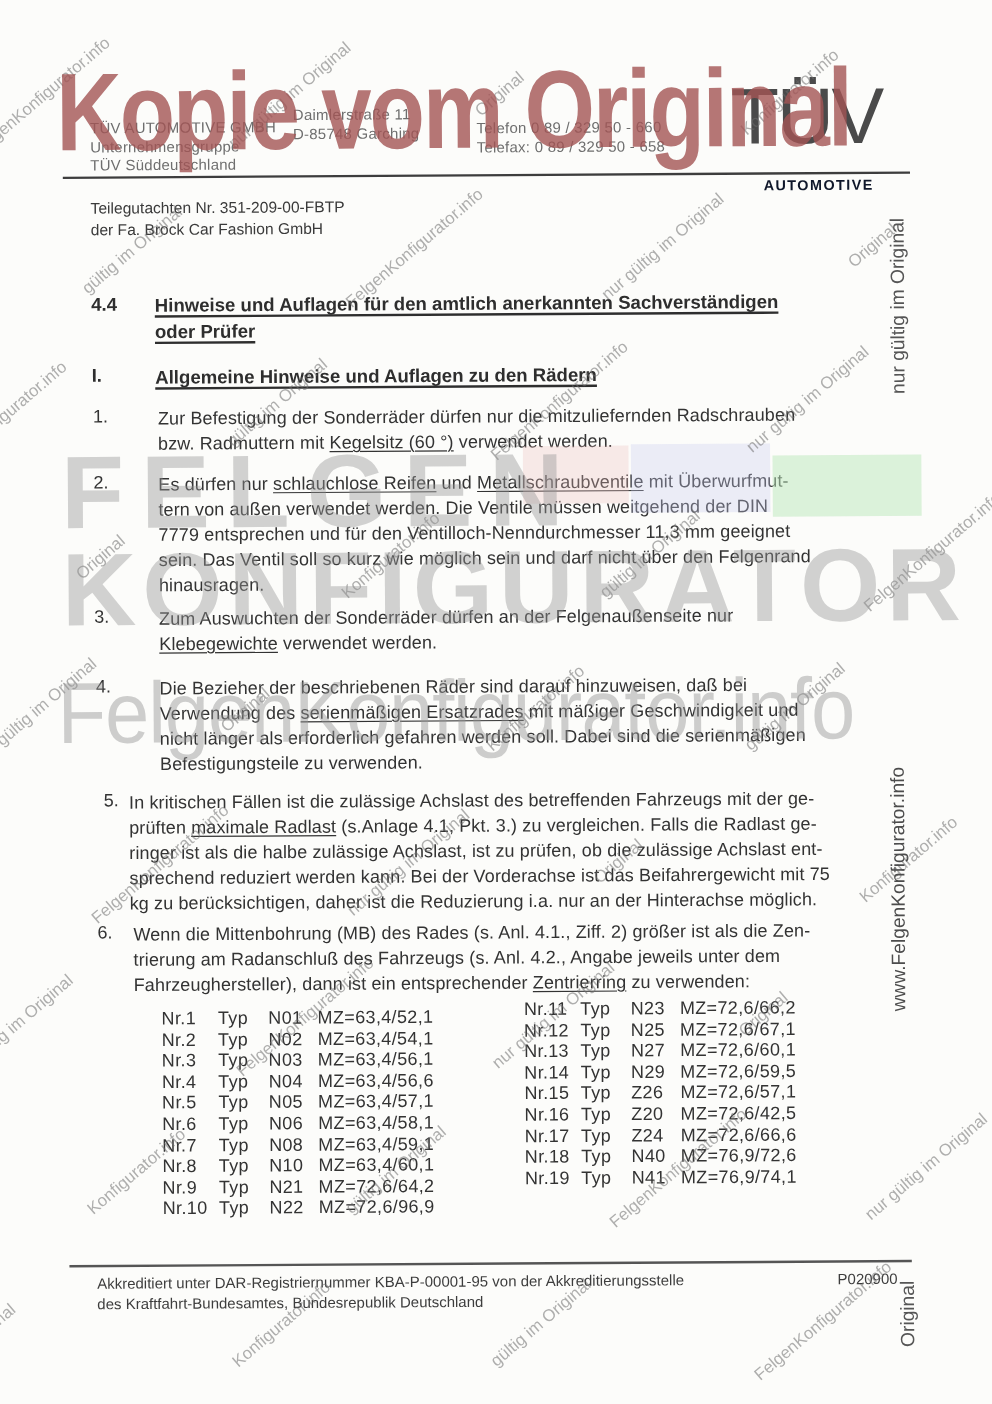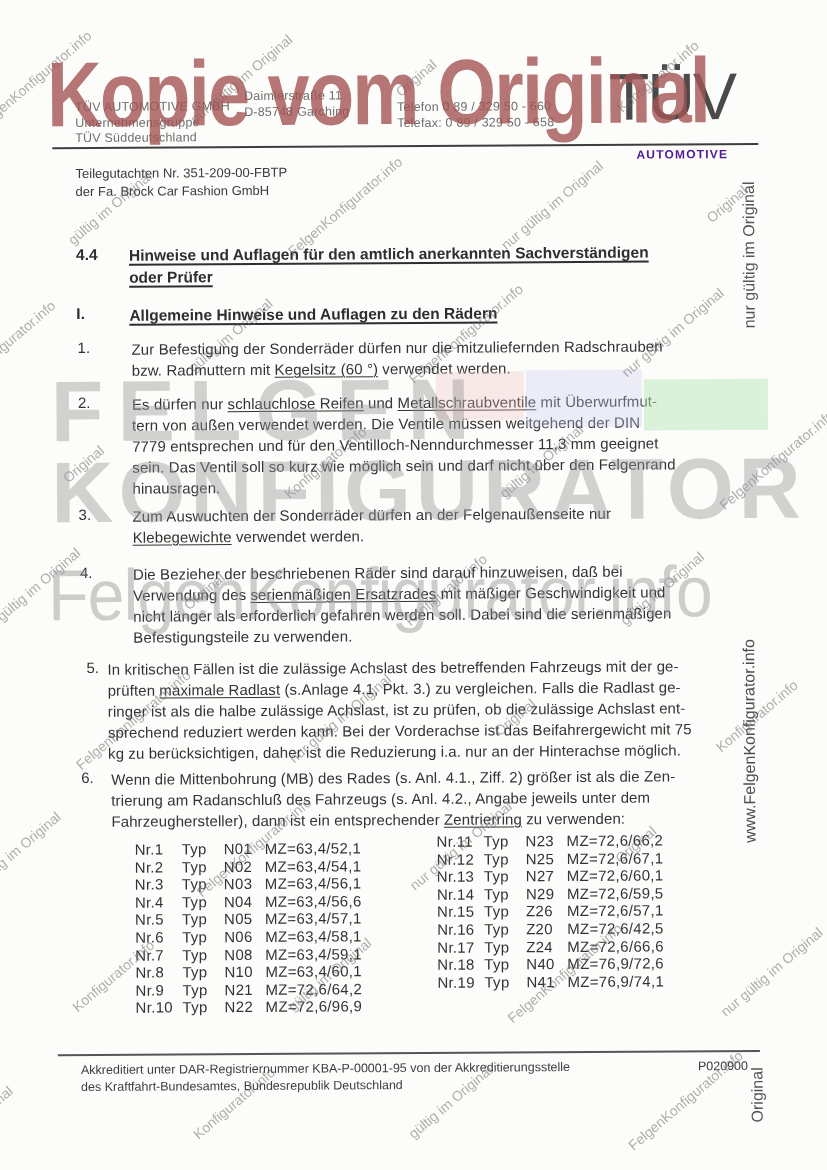--- a/index.html
+++ b/index.html
@@ -11,21 +11,21 @@
   }
   #page{position:absolute;left:0;top:0;width:827px;height:1170px;background:#fcfcfa;}
   #rot{position:absolute;left:0;top:0;width:827px;height:1170px;transform:rotate(-0.35deg);transform-origin:50% 50%;}
   .abs{position:absolute;}
   .line{white-space:nowrap;}
   u{text-decoration:underline;text-underline-offset:2px;text-decoration-thickness:1.4px;}
 
   
   .hsmall{font-size:12.5px;line-height:15.5px;color:#6e6e6e;letter-spacing:.2px;}
   #tuv-logo{left:612px;top:60px;font-size:66px;font-weight:normal;color:#4a4a4a;letter-spacing:-2px;z-index:8;}
-  #automotive{left:639px;top:149px;font-size:12px;font-weight:bold;color:#4c1d95;letter-spacing:1.2px;z-index:11;}
+  #automotive{left:639px;top:149px;font-size:12px;font-weight:bold;color:#0f172a;letter-spacing:1.2px;z-index:11;}
   #header-rule{left:55px;top:145px;width:706px;height:2px;background:#3d3d3d;z-index:11;}
 
   .docref{font-size:13px;line-height:17.5px;color:#3a3a3a;}
   #docref-right{left:600px;top:160px;width:145px;text-align:right;font-size:12.5px;line-height:16px;color:#3a3a3a;}
   #docref-right .bold{font-weight:bold;}
 
   
   .hnum{font-size:15.5px;font-weight:bold;color:#2e2e2e;}
   .htitle{font-size:15.5px;font-weight:bold;color:#2e2e2e;line-height:22px;text-decoration:underline;text-underline-offset:3px;text-decoration-thickness:1.6px;}
 

